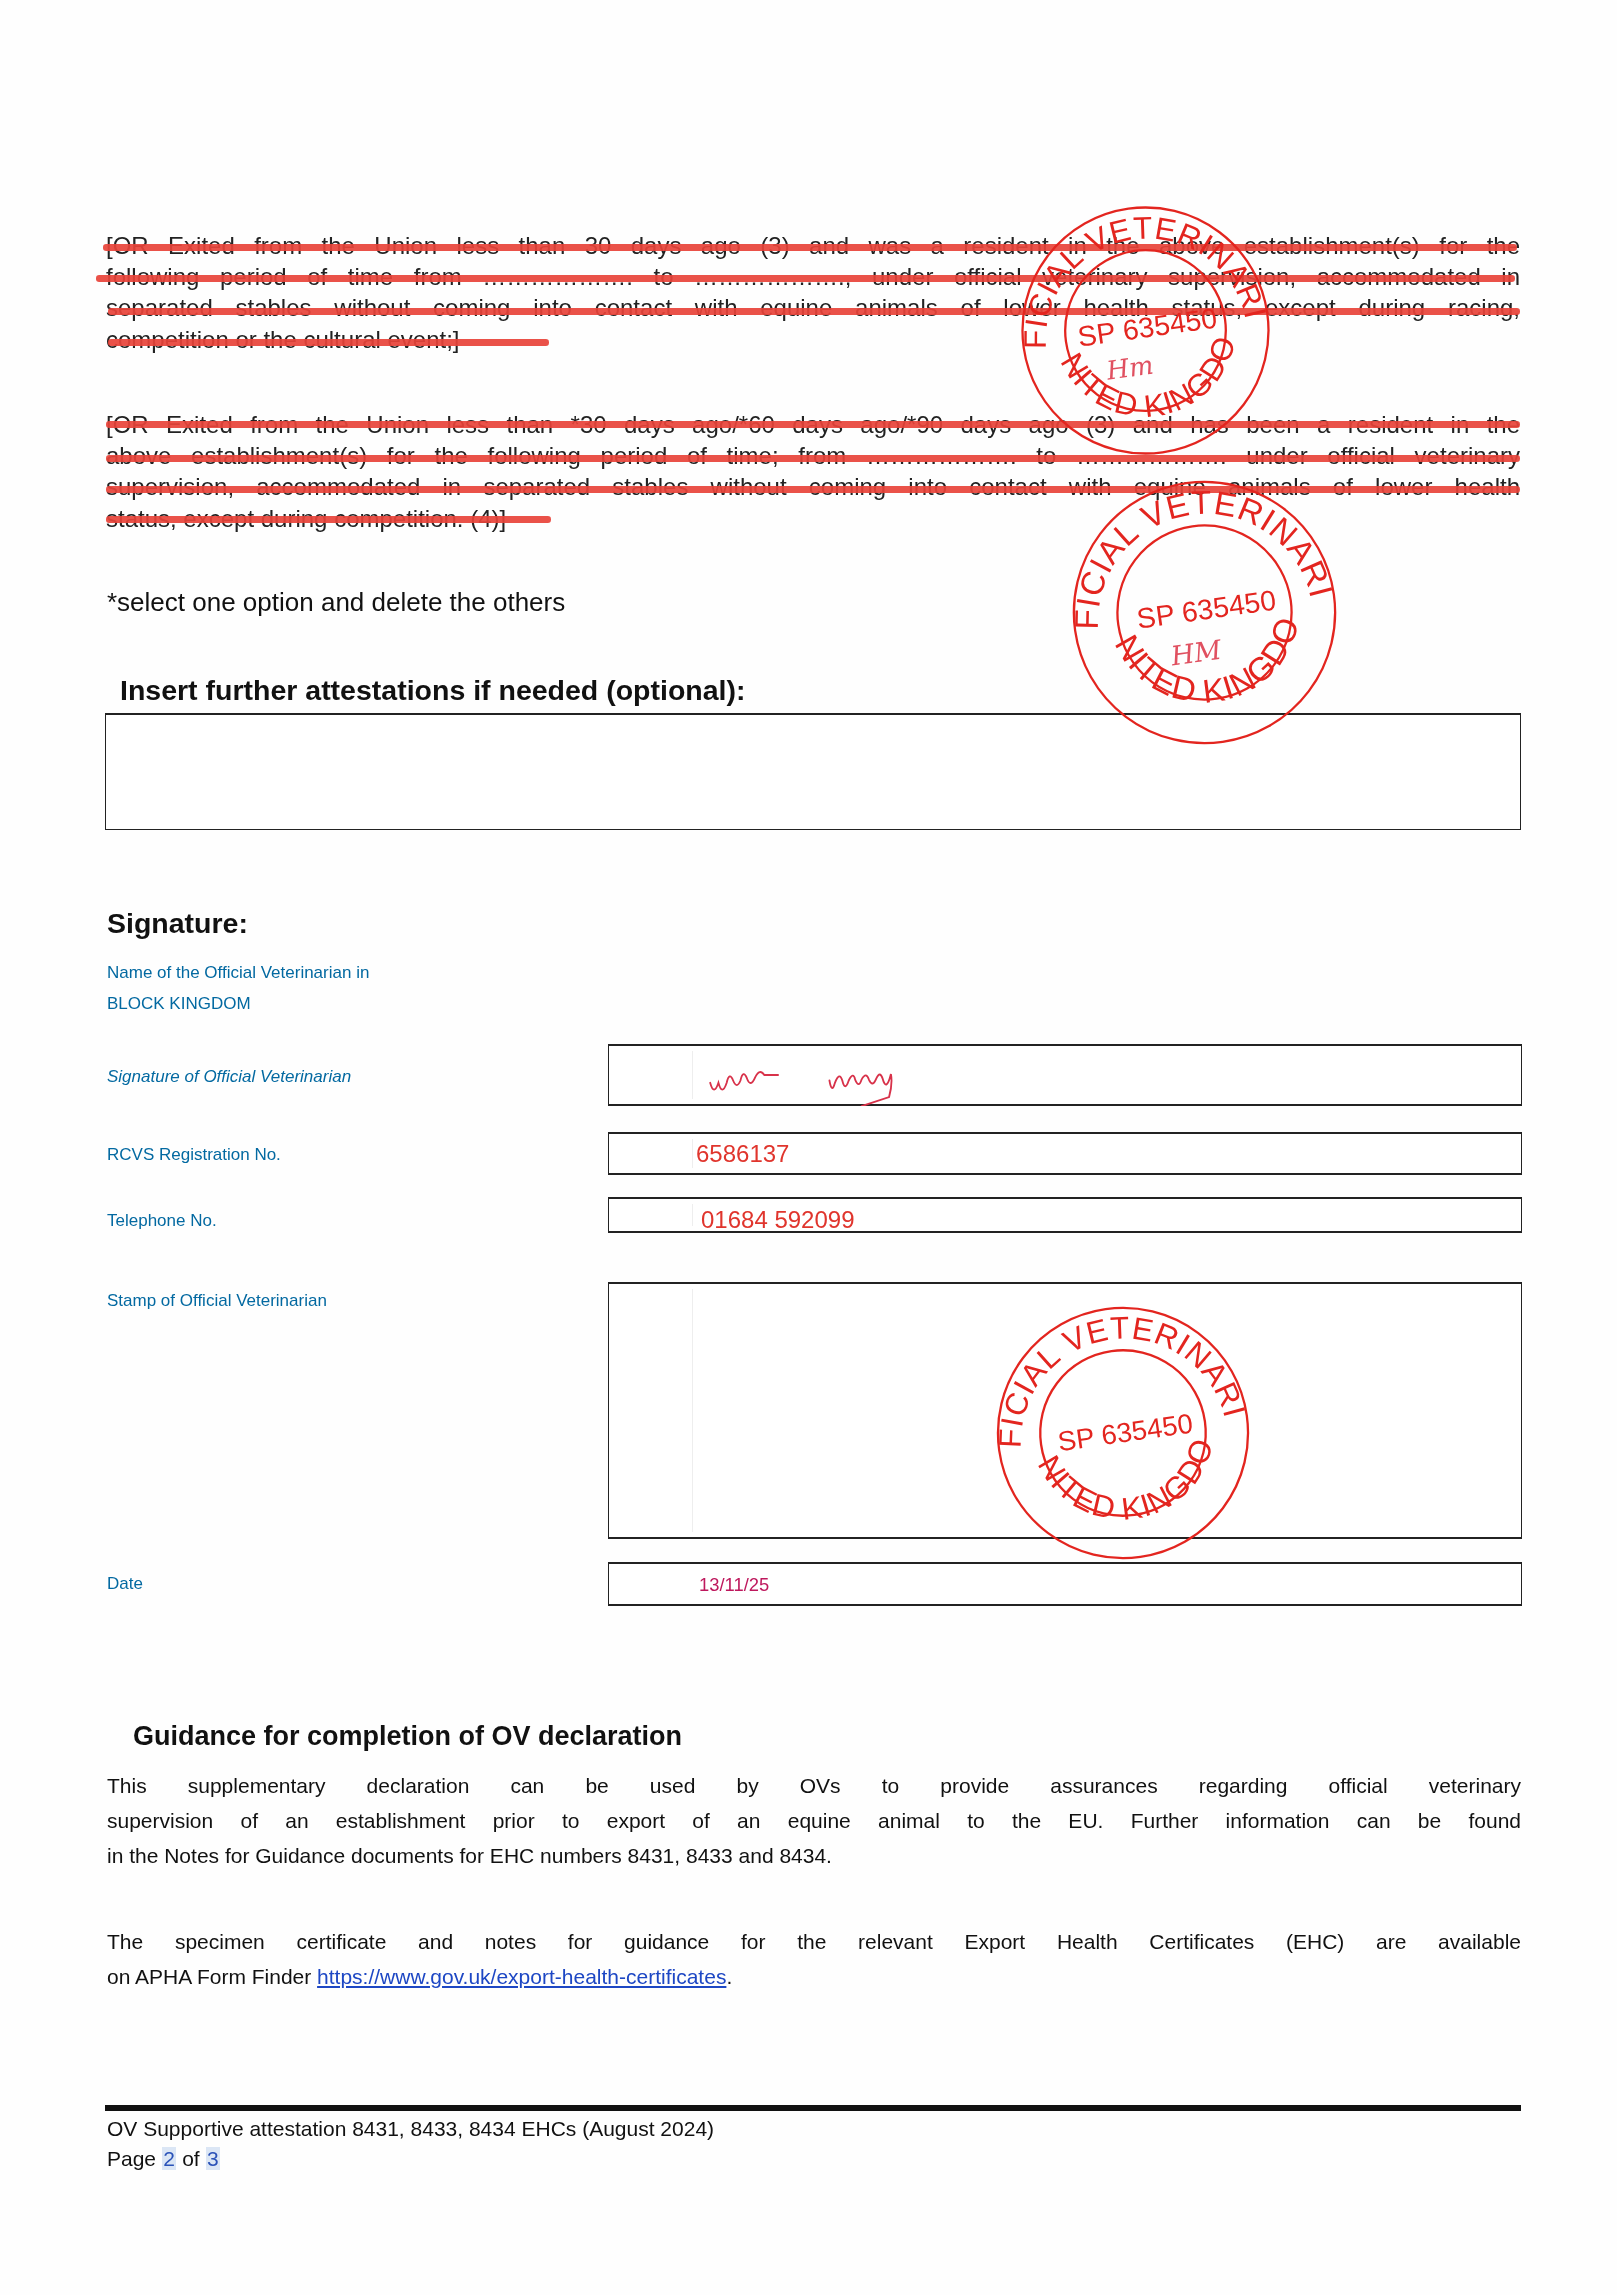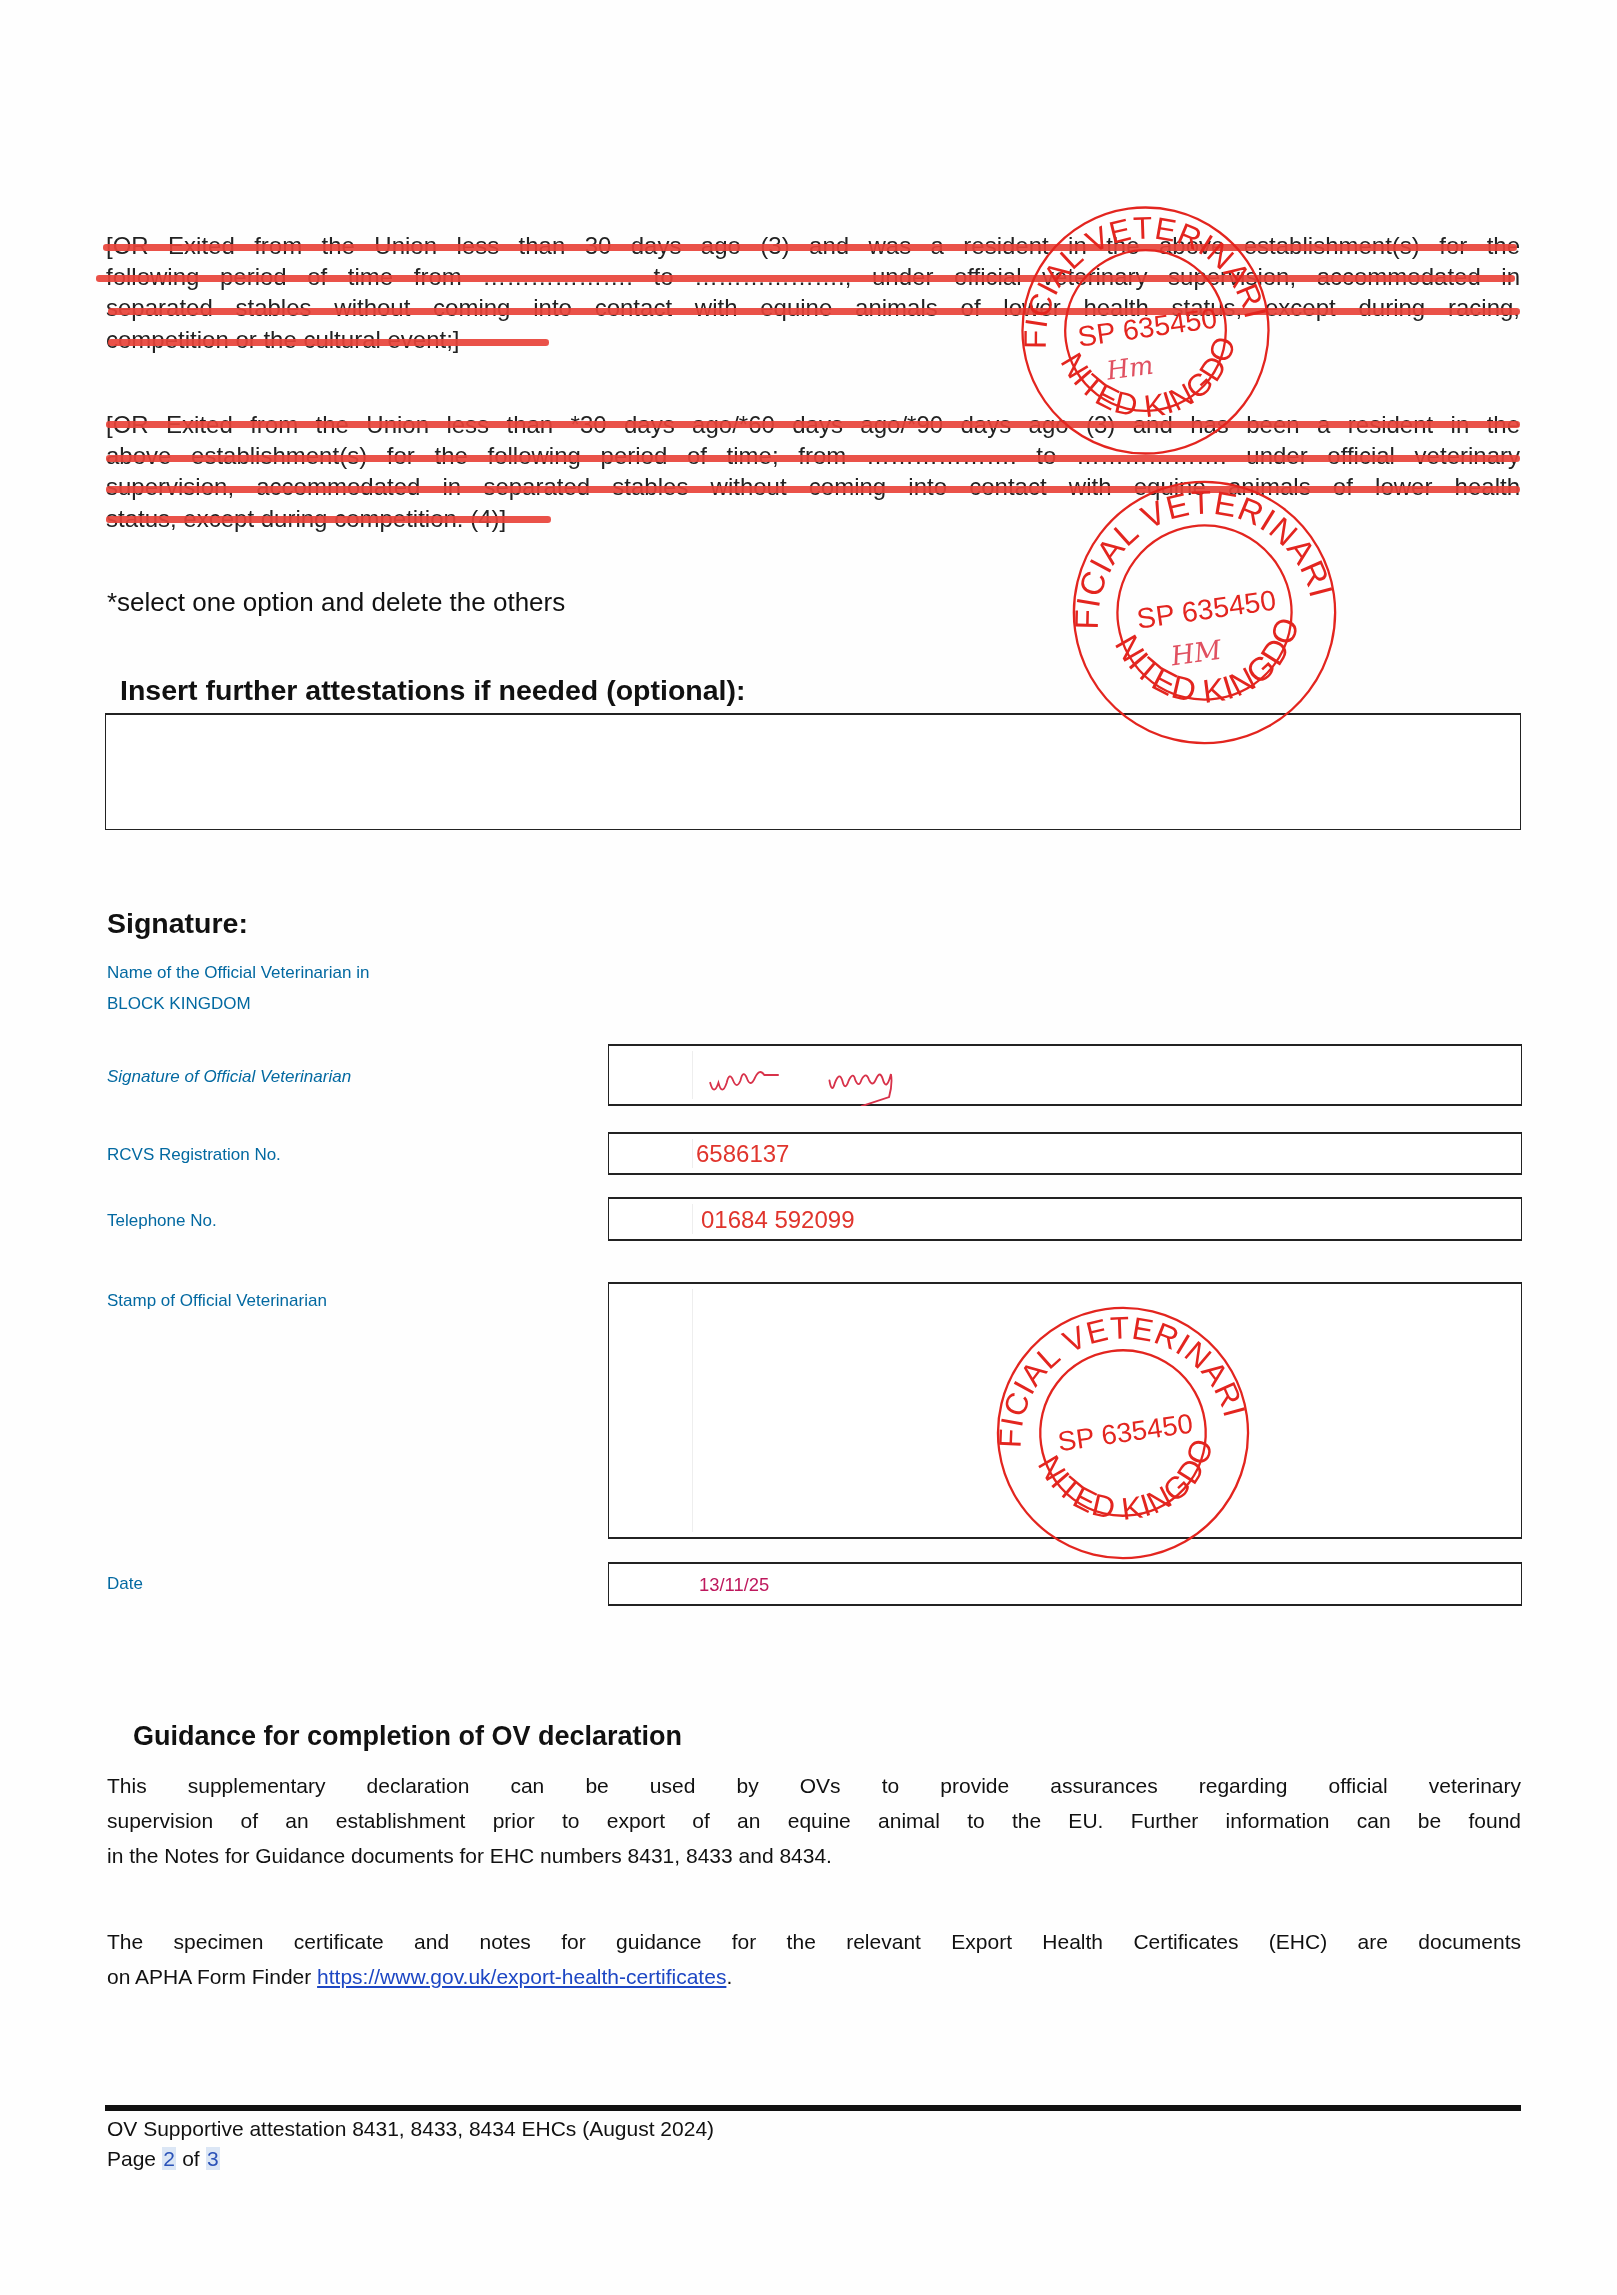--- a/index.html
+++ b/index.html
@@ -69,21 +69,21 @@
     </svg>
   </div>
 
   <div class="label" style="top:1139px;">RCVS Registration No.</div>
   <div class="field" style="top:1132px; height:43px;">
     <div class="field-divider"></div>
     <div class="field-value" style="top:6.4px; left:87px;">6586137</div>
   </div>
 
   <div class="label" style="top:1205px;">Telephone No.</div>
-  <div class="field" style="top:1197px; height:44px;padding-left:7px;">
+  <div class="field" style="top:1197px; height:36px;padding-left:7px;">
     <div class="field-divider"></div>
     <div class="field-value" style="top:7.3px; left:92px;">01684 592099</div>
   </div>
 
   <div class="label" style="top:1285px;">Stamp of Official Veterinarian</div>
   <div class="field" style="top:1282px; height:257px;">
     <div class="field-divider"></div>
   </div>
 
   <div class="label" style="top:1568px;">Date</div>
@@ -135,21 +135,21 @@
     </g>
   </svg>
 
   <div class="abs" style="left:107px; top:1721px; font-size:27px; font-weight:bold;margin-left:26px;">Guidance for completion of OV declaration</div>
   <div class="abs body-text" style="left:107px; top:1768px; width:1414px;">
     <div style="text-align:justify; text-align-last:justify;">This supplementary declaration can be used by OVs to provide assurances regarding official veterinary</div>
     <div style="text-align:justify; text-align-last:justify;">supervision of an establishment prior to export of an equine animal to the EU. Further information can be found</div>
     <div>in the Notes for Guidance documents for EHC numbers 8431, 8433 and 8434.</div>
   </div>
   <div class="abs body-text" style="left:107px; top:1924px; width:1414px;">
-    <div style="text-align:justify; text-align-last:justify;">The specimen certificate and notes for guidance for the relevant Export Health Certificates (EHC) are documents</div>
+    <div style="text-align:justify; text-align-last:justify;">The specimen certificate and notes for guidance for the relevant Export Health Certificates (EHC) are available</div>
     <div><span>on APHA Form Finder </span><a class="link">https://www.gov.uk/export-health-certificates</a><span>.</span></div>
   </div>
 
   <div class="abs" style="left:105px; top:2105px; width:1416px; height:5.5px; background:#111;"></div>
   <div class="abs" style="left:107px; top:2114px; font-size:21px; line-height:30px;">
     <div>OV Supportive attestation 8431, 8433, 8434 EHCs (August 2024)</div>
     <div><span>Page </span><span class="pg-num">2</span><span> of </span><span class="pg-num">3</span></div>
   </div>
 
 </div>

